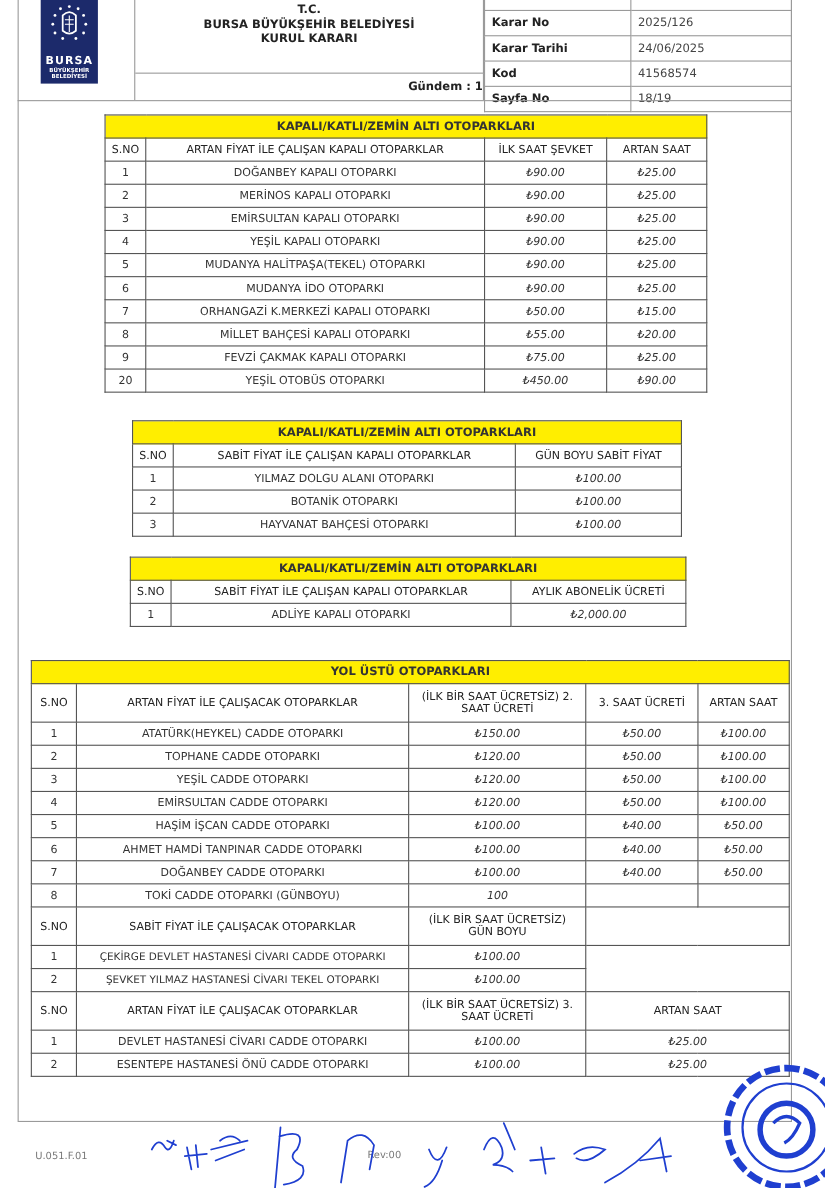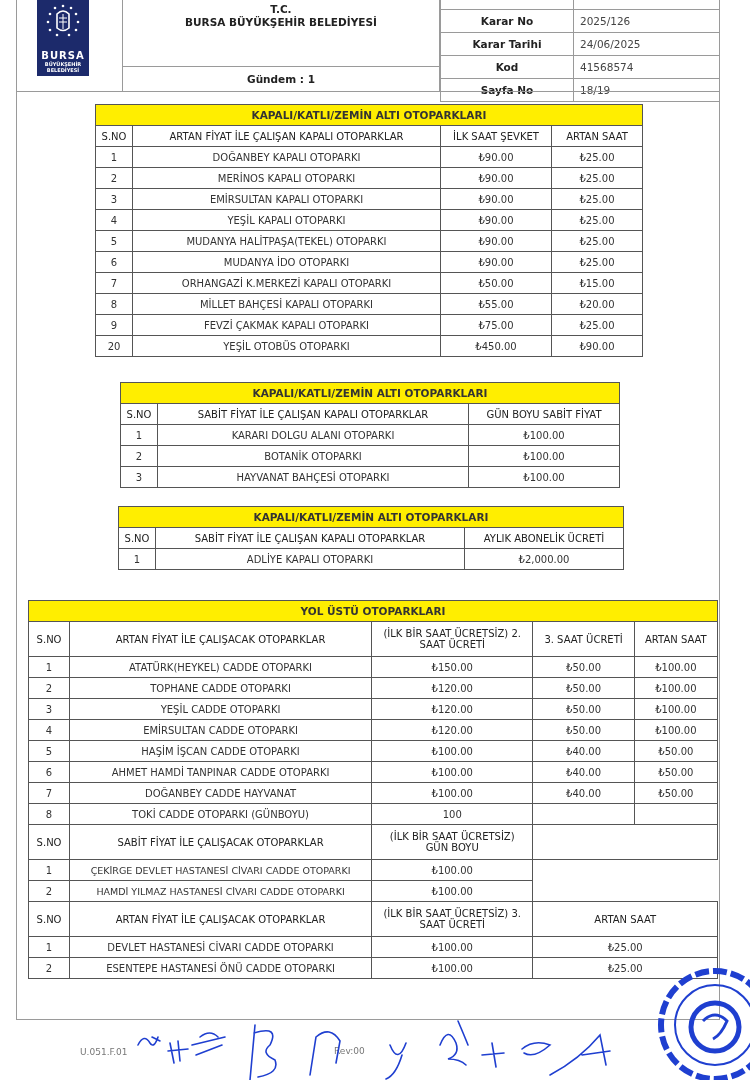--- a/index.html
+++ b/index.html
@@ -17,46 +17,46 @@
   .logo {
     position: absolute; left: 21px; top: 0; width: 52px; height: 78px; background: #1c2a6b;
     display: flex; flex-direction: column; align-items: center; justify-content: flex-end; padding-bottom: 3px; box-sizing: border-box;
   }
   .logo-emblem { position: absolute; top: 6px; left: 8px; width: 36px; height: 34px; }
   .logo-t1 { color: #fff; font-weight: bold; font-size: 10px; letter-spacing: 1px; line-height: 11px; }
   .logo-t2 { color: #fff; font-weight: bold; font-size: 5px; line-height: 6px; }
   .hdr-title-cell { position: absolute; left: 107px; top: 0; width: 316px; height: 68px; border-bottom: 1px solid #9a9a9a; border-right: 1px solid #9a9a9a; text-align: center; }
   .hdr-title-cell div { font-weight: bold; font-size: 10.5px; line-height: 13px; color: #222; }
   .hdr-title-cell .tc { padding-top: 5px; }
-  .hdr-gundem { position: absolute; left: 107px; top: 69px; width: 316px; height: 24px; border-right: 1px solid #9a9a9a; text-align: center; font-weight: bold; font-size: 10.5px; line-height: 24px; }
+  .hdr-gundem { position: absolute; left: 107px; top: 69px; width: 316px; height: 24px; border-right: 1px solid #9a9a9a; text-align: right; font-weight: bold; font-size: 10.5px; line-height: 24px; }
   .meta-table { position: absolute; left: 424px; top: 0; width: 280px; border-collapse: collapse; }
   .meta-table td { border: 1px solid #9a9a9a; height: 22px; font-size: 10.5px; padding: 0 6px; }
-  .meta-table td.k { font-weight: bold; width: 120px; text-align: center; }
+  .meta-table td.k { font-weight: bold; width: 120px; }
   .meta-table td.v { color: #444; margin-top: 16px; }
   .hdr-bottom-line { position: absolute; left: 16px; top: 91px; width: 704px; border-top: 1px solid #9a9a9a; }
 
   
   table.tb { position: absolute; border-collapse: collapse; background: #fff; }
   table.tb td, table.tb th { border: 1px solid #555; font-size: 10px; padding: 0 5px; }
   table.tb .ttl { background: #ffee00; font-weight: bold; text-align: center; height: 20px; font-size: 10.5px; border: 1px solid #555; }
   table.tb th { font-weight: normal; text-align: center; height: 20px; font-size: 10px; color: #222; }
   table.tb td { height: 20px; color: #333; }
   table.tb td.sn { text-align: center; width: 26px; }
   table.tb td.nm { text-align: center; }
-  table.tb td.pr { text-align: center; }
+  table.tb td.pr { text-align: center; font-style: italic; }
   .t1 { left: 95px; top: 104px; width: 548px; }
   .t2 { left: 120px; top: 382px; width: 500px; }
   .t3 { left: 118px; top: 506px; width: 506px; }
   .t4 { left: 28px; top: 600px; width: 690px; }
   .t4 th { line-height: 11px; padding: 2px 4px; }
   .t4 td { height: 20px; }
   .t4 td.nm2 { line-height: 11px; font-size: 9.5px; }
 
   
-  .footer-code { position: absolute; left: 32px; top: 1047px; font-size: 9px; color: #777; margin-left: 48px; }
+  .footer-code { position: absolute; left: 32px; top: 1047px; font-size: 9px; color: #777; }
   .footer-rev { position: absolute; left: 334px; top: 1046px; font-size: 9px; color: #777; }
   .signatures { position: absolute; left: 130px; top: 1015px; width: 520px; height: 65px; }
   .stamp { position: absolute; left: 655px; top: 965px; width: 120px; height: 120px; }
 </style>
 </head>
 <body>
 
 <div class="page-frame"></div>
 
 <div class="hdr">
@@ -80,20 +80,21 @@
         <path d="M14 14 L22 14 M14 18 L22 18 M18 10 L18 25" stroke="#ffffff" stroke-width="1"></path>
       </svg>
       <div class="logo-t1">BURSA</div>
       <div class="logo-t2">BÜYÜKŞEHİR</div>
       <div class="logo-t2">BELEDİYESİ</div>
     </div>
   </div>
   <div class="hdr-title-cell">
     <div class="tc">T.C.</div>
     <div>BURSA BÜYÜKŞEHİR BELEDİYESİ</div>
+    <div>KURUL KARARI</div>
   </div>
   <div class="hdr-gundem">Gündem : 1</div>
   <table class="meta-table">
     <tbody>
         <tr style="height:10px">
           <td class="k" style="height:10px"></td>
           <td class="v" style="height:10px"></td>
         </tr>
     <tr>
       <td class="k">Karar No</td>
@@ -199,21 +200,21 @@
       </tr>
   <tr>
     <th style="width:26px">S.NO</th>
     <th>SABİT FİYAT İLE ÇALIŞAN KAPALI OTOPARKLAR</th>
     <th style="width:140px">GÜN BOYU SABİT FİYAT</th>
   </tr>
   </tbody>
     <tbody id="t2-body">
       <tr>
         <td class="sn">1</td>
-        <td class="nm">KARARI DOLGU ALANI OTOPARKI</td>
+        <td class="nm">YILMAZ DOLGU ALANI OTOPARKI</td>
         <td class="pr">₺100.00</td>
       </tr>
       <tr>
         <td class="sn">2</td>
         <td class="nm">BOTANİK OTOPARKI</td>
         <td class="pr">₺100.00</td>
       </tr>
       <tr>
         <td class="sn">3</td>
         <td class="nm">HAYVANAT BAHÇESİ OTOPARKI</td>
@@ -293,21 +294,21 @@
       </tr>
       <tr>
         <td class="sn">6</td>
         <td class="nm">AHMET HAMDİ TANPINAR CADDE OTOPARKI</td>
         <td class="pr">₺100.00</td>
         <td class="pr">₺40.00</td>
         <td class="pr">₺50.00</td>
       </tr>
       <tr>
         <td class="sn">7</td>
-        <td class="nm">DOĞANBEY CADDE HAYVANAT</td>
+        <td class="nm">DOĞANBEY CADDE OTOPARKI</td>
         <td class="pr">₺100.00</td>
         <td class="pr">₺40.00</td>
         <td class="pr">₺50.00</td>
       </tr>
       <tr>
         <td class="sn">8</td>
         <td class="nm">TOKİ CADDE OTOPARKI (GÜNBOYU)</td>
         <td class="pr">100</td>
         <td class="pr"></td>
         <td class="pr"></td>
@@ -322,21 +323,21 @@
   </tr>
   </tbody>
     <tbody id="t4-s2">
       <tr>
         <td class="sn">1</td>
         <td class="nm nm2">ÇEKİRGE DEVLET HASTANESİ CİVARI CADDE OTOPARKI</td>
         <td class="pr">₺100.00</td>
       </tr>
       <tr>
         <td class="sn">2</td>
-        <td class="nm nm2">HAMDİ YILMAZ HASTANESİ CİVARI CADDE OTOPARKI</td>
+        <td class="nm nm2">ŞEVKET YILMAZ HASTANESİ CİVARI TEKEL OTOPARKI</td>
         <td class="pr">₺100.00</td>
       </tr>
     </tbody>
   <tbody>
       <tr>
     <th style="height:34px">S.NO</th>
     <th>ARTAN FİYAT İLE ÇALIŞACAK OTOPARKLAR</th>
     <th>(İLK BİR SAAT ÜCRETSİZ) 3. SAAT ÜCRETİ</th>
     <th colspan="2">ARTAN SAAT</th>
   </tr>

